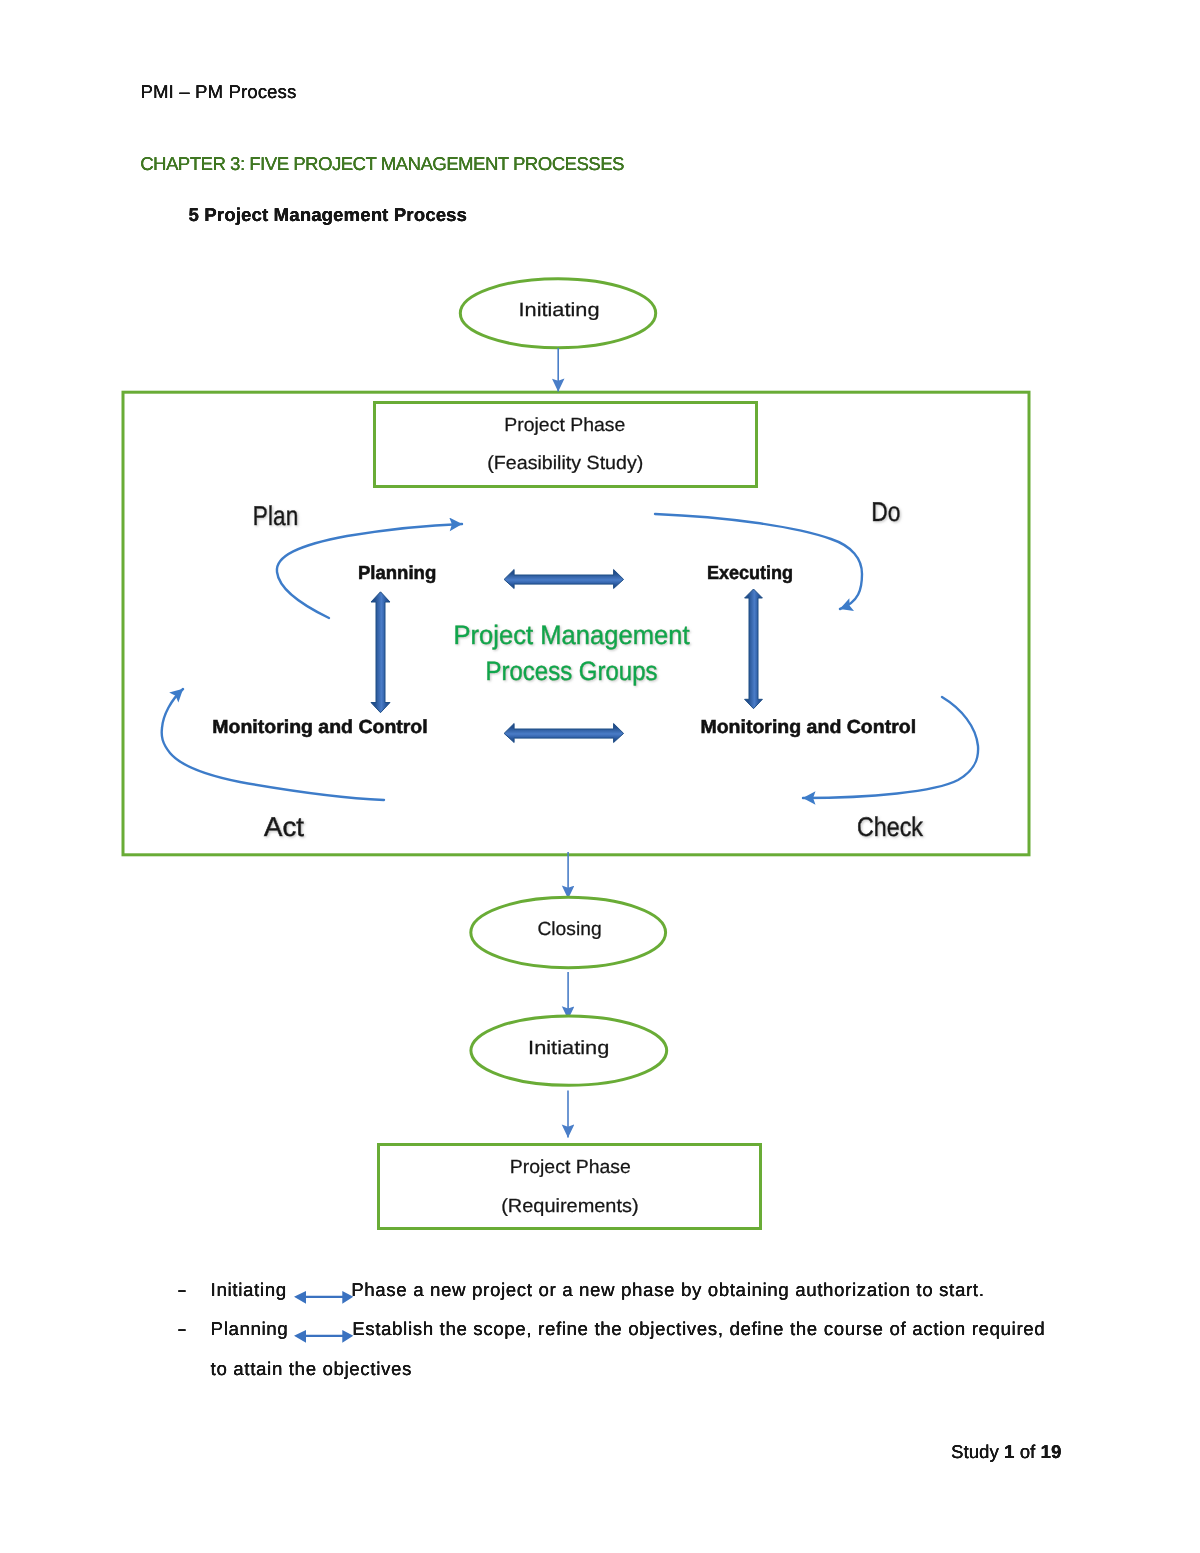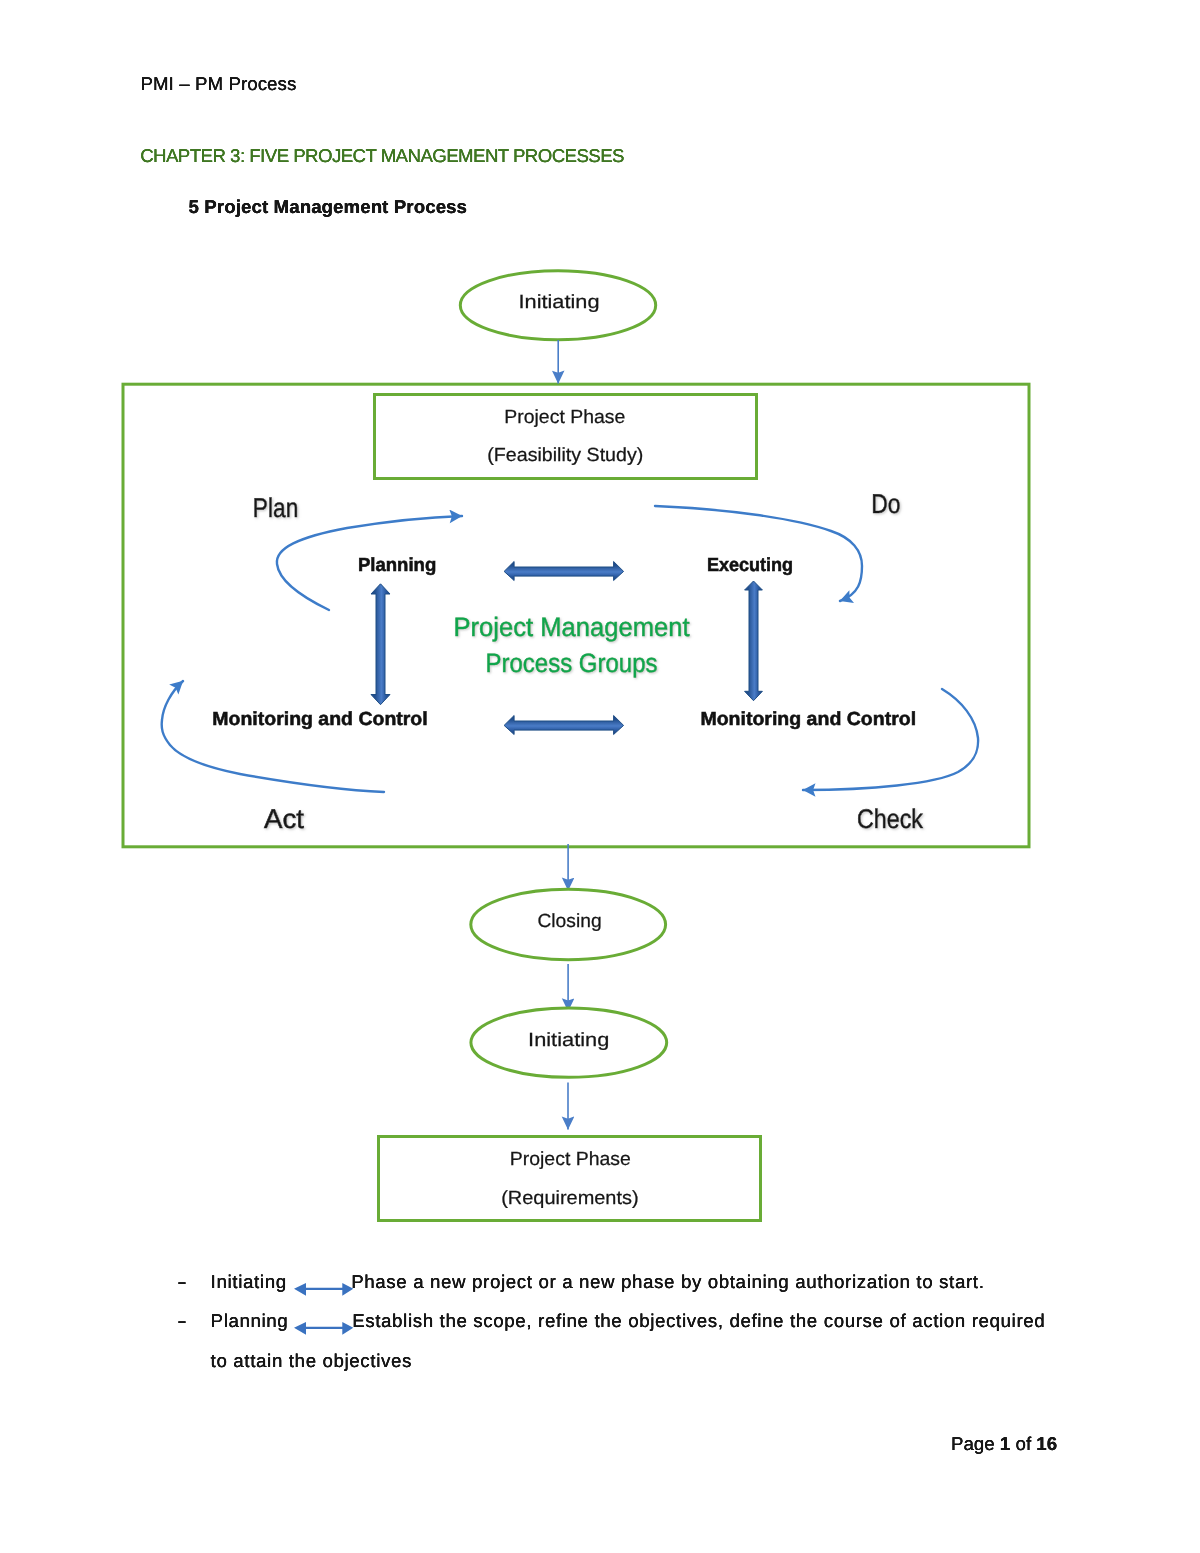--- a/index.html
+++ b/index.html
@@ -1,20 +1,20 @@
 <!DOCTYPE html>
 <html><head>
 <meta charset="utf-8">
 <title>PMI PM Process</title>
 <style>
   html,body{margin:0;padding:0;}
   body{width:1200px;height:1553px;background:#ffffff;
        font-family:"Liberation Sans",sans-serif;color:#000;
        overflow:hidden;position:relative;-webkit-font-smoothing:antialiased;}
-  .page{position:absolute;left:0;top:0;width:1200px;height:1243px;}
+  .page{position:absolute;left:0;top:8px;width:1200px;height:1243px;}
   .hdr,.chap,.sub,.pg,.blt{opacity:0.999;}
 
   .hdr{position:absolute;left:140.5px;top:73px;font-size:18.5px;color:#161616;font-family:"Liberation Sans",sans-serif;letter-spacing:0.17px;text-shadow:0 0 0.35px #161616, 0.25px 0 0.3px #161616;}
   .chap{position:absolute;left:140.2px;top:145px;font-size:18.5px;color:#3f7722;font-family:"Liberation Sans",sans-serif;letter-spacing:-0.46px;text-shadow:0 0 0.4px #3f7722, 0.25px 0 0.3px #3f7722;text-align:center;}
   .sub{position:absolute;left:140.5px;top:196px;font-size:18.5px;font-weight:bold;color:#161616;font-family:"Liberation Sans",sans-serif;letter-spacing:0.18px;text-shadow:0 0 0.4px #161616, 0.25px 0 0.3px #161616;margin-left:48px;}
   .pg{position:absolute;left:951px;top:1433px;font-size:18.5px;color:#161616;font-family:"Liberation Sans",sans-serif;letter-spacing:0.1px;text-shadow:0 0 0.35px #161616, 0.25px 0 0.3px #161616;}
 
   svg.diagram{position:absolute;left:0;top:0;width:1200px;height:1553px;opacity:0.999;}
   svg.diagram text{font-family:"Liberation Sans",sans-serif;text-rendering:geometricPrecision;paint-order:stroke fill;}
   svg.diagram text.blk{stroke:#161616;stroke-width:0.6;filter:url(#softShadow2);}
@@ -133,14 +133,14 @@
   <div class="bullets">
     <div class="blt dash" style="left:177.2px;top:1271px;">-</div>
     <div class="blt" style="left:210.6px;top:1271px;">Initiating</div>
     <div class="blt" style="left:351.3px;top:1271px;">Phase a new project or a new phase by obtaining authorization to start.</div>
     <div class="blt dash" style="left:177.2px;top:1310px;">-</div>
     <div class="blt" style="left:210.6px;top:1310px;">Planning</div>
     <div class="blt" style="left:352.2px;top:1310px;">Establish the scope, refine the objectives, define the course of action required</div>
     <div class="blt" style="left:210.6px;top:1350px;text-align:center;">to attain the objectives</div>
   </div>
 
-  <div class="pg"><span>Page </span><b>1</b><span> of </span><b>16</b></div>
+  <div class="pg"><span>Study </span><b>1</b><span> of </span><b>19</b></div>
 </div>
 
 </body></html>

